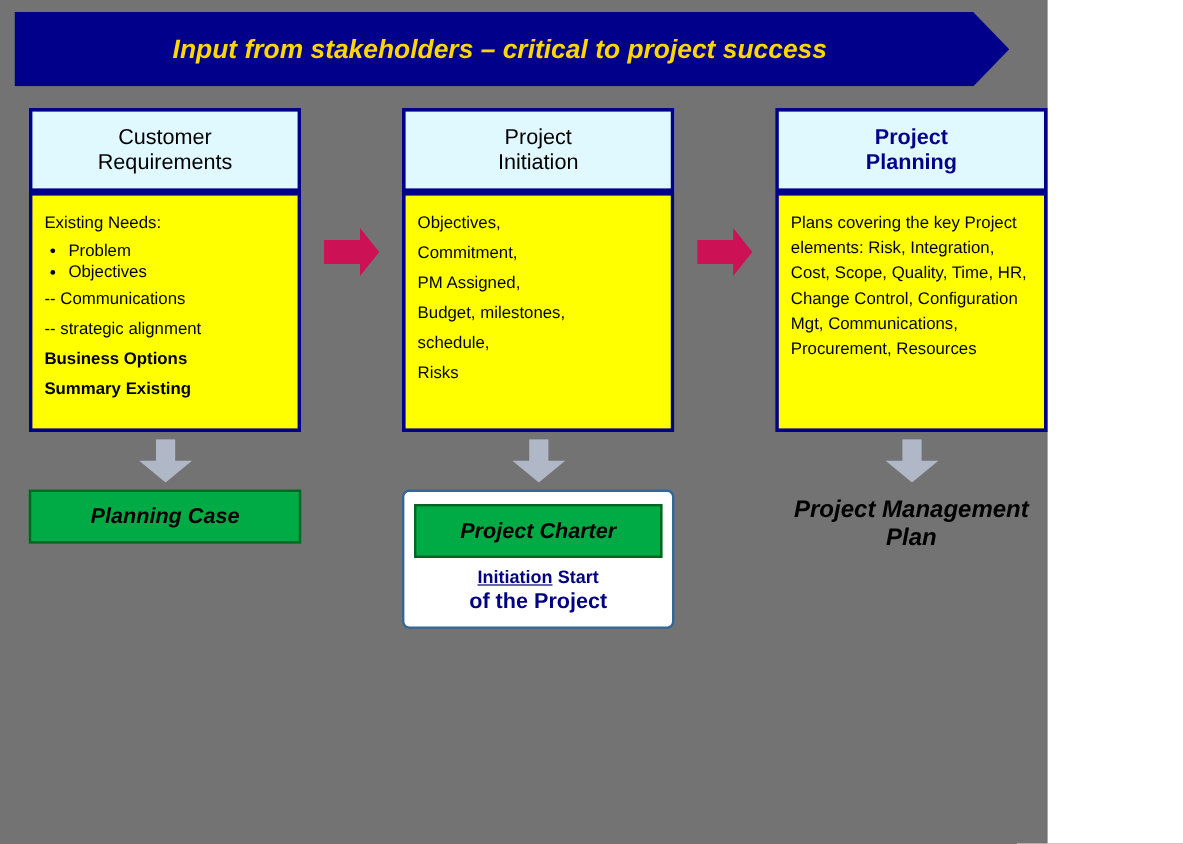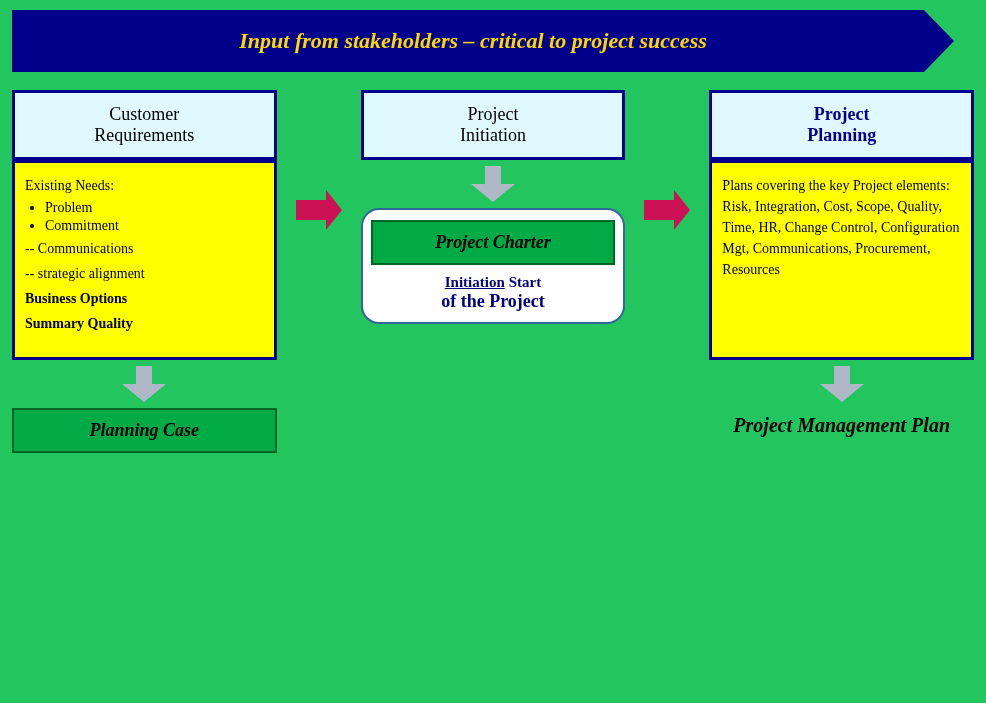--- a/index.html
+++ b/index.html
@@ -6,26 +6,25 @@
     body {
       background: #ffffff;
       font-family: Arial, sans-serif;
       width: 986px;
       height: 703px;
       overflow: hidden;
       position: relative;
     }
 
     .diagram-container {
-      width: 986px;
+      width: 873px;
       height: 703px;
-      background: #22c55e;
+      background: #737373;
       padding: 10px 12px;
       position: relative;
-      font-family: Liberation Serif, serif;
     }
 
     
     .top-banner {
       position: relative;
       width: 100%;
       height: 62px;
       margin-bottom: 18px;
       display: flex;
       align-items: center;
@@ -114,21 +113,21 @@
       font-size: 18px;
       font-weight: bold;
       font-style: italic;
       color: #000000;
     }
 
     
     .charter-container {
       width: 100%;
       border: 2px solid #336699;
-      border-radius: 18px;
+      border-radius: 6px;
       padding: 10px 8px;
       text-align: center;
       background: #ffffff;
     }
 
     .charter-output-box {
       background: #00AA44;
       border: 2px solid #006622;
       text-align: center;
       padding: 10px 8px;
@@ -161,56 +160,64 @@
 <body>
 
 <div class="diagram-container">
 
   <div class="top-banner">
     <div class="arrow-shape">
       <span class="banner-text">Input from stakeholders – critical to project success</span>
     </div>
   </div>
 
-  <div style="display:flex; gap:17px; align-items:flex-start; width:100%;">
+  <div style="display:flex; gap:17px; align-items:flex-start; width:100%;margin-left:12px;">
 
     <div style="flex:1; display:flex; flex-direction:column; align-items:center;">
       <div class="header-box">
         <span>Customer<br>Requirements</span>
       </div>
       <div class="content-box" style="margin-top:0;">
         <p>Existing Needs:</p>
         <ul>
           <li>Problem</li>
-          <li>Commitment</li>
+          <li>Objectives</li>
         </ul>
         <p>-- Communications</p>
         <p>-- strategic alignment</p>
         <p class="bold">Business Options</p>
-        <p class="bold">Summary Quality</p>
+        <p class="bold">Summary Existing</p>
       </div>
 
       <svg class="svg-down-arrow" width="44" height="36" viewBox="0 0 44 36">
         <rect x="14" y="0" width="16" height="20" fill="#B0B8C8"></rect>
         <polygon points="0,18 44,18 22,36" fill="#B0B8C8"></polygon>
       </svg>
       <div class="output-box" style="width:100%;">
         <span>Planning Case</span>
       </div>
     </div>
 
     <div style="width:50px; display:flex; align-items:flex-start; justify-content:center; padding-top:100px; flex-shrink:0;">
       <svg width="46" height="40" viewBox="0 0 46 40">
         <polygon points="0,10 30,10 30,0 46,20 30,40 30,30 0,30" fill="#CC1155"></polygon>
       </svg>
     </div>
 
     <div style="flex:1; display:flex; flex-direction:column; align-items:center;">
       <div class="header-box">
         <span>Project<br>Initiation</span>
+      </div>
+      <div class="content-box" style="margin-top:0;">
+        <p>Objectives,</p>
+        <p>Commitment,</p>
+        <p>PM Assigned,</p>
+        <p>Budget, milestones,</p>
+        <p>schedule,</p>
+        <p>Risks</p>
       </div>
 
       <svg class="svg-down-arrow" width="44" height="36" viewBox="0 0 44 36">
         <rect x="14" y="0" width="16" height="20" fill="#B0B8C8"></rect>
         <polygon points="0,18 44,18 22,36" fill="#B0B8C8"></polygon>
       </svg>
 
       <div class="charter-container">
         <div class="charter-output-box">
           <span>Project Charter</span>

